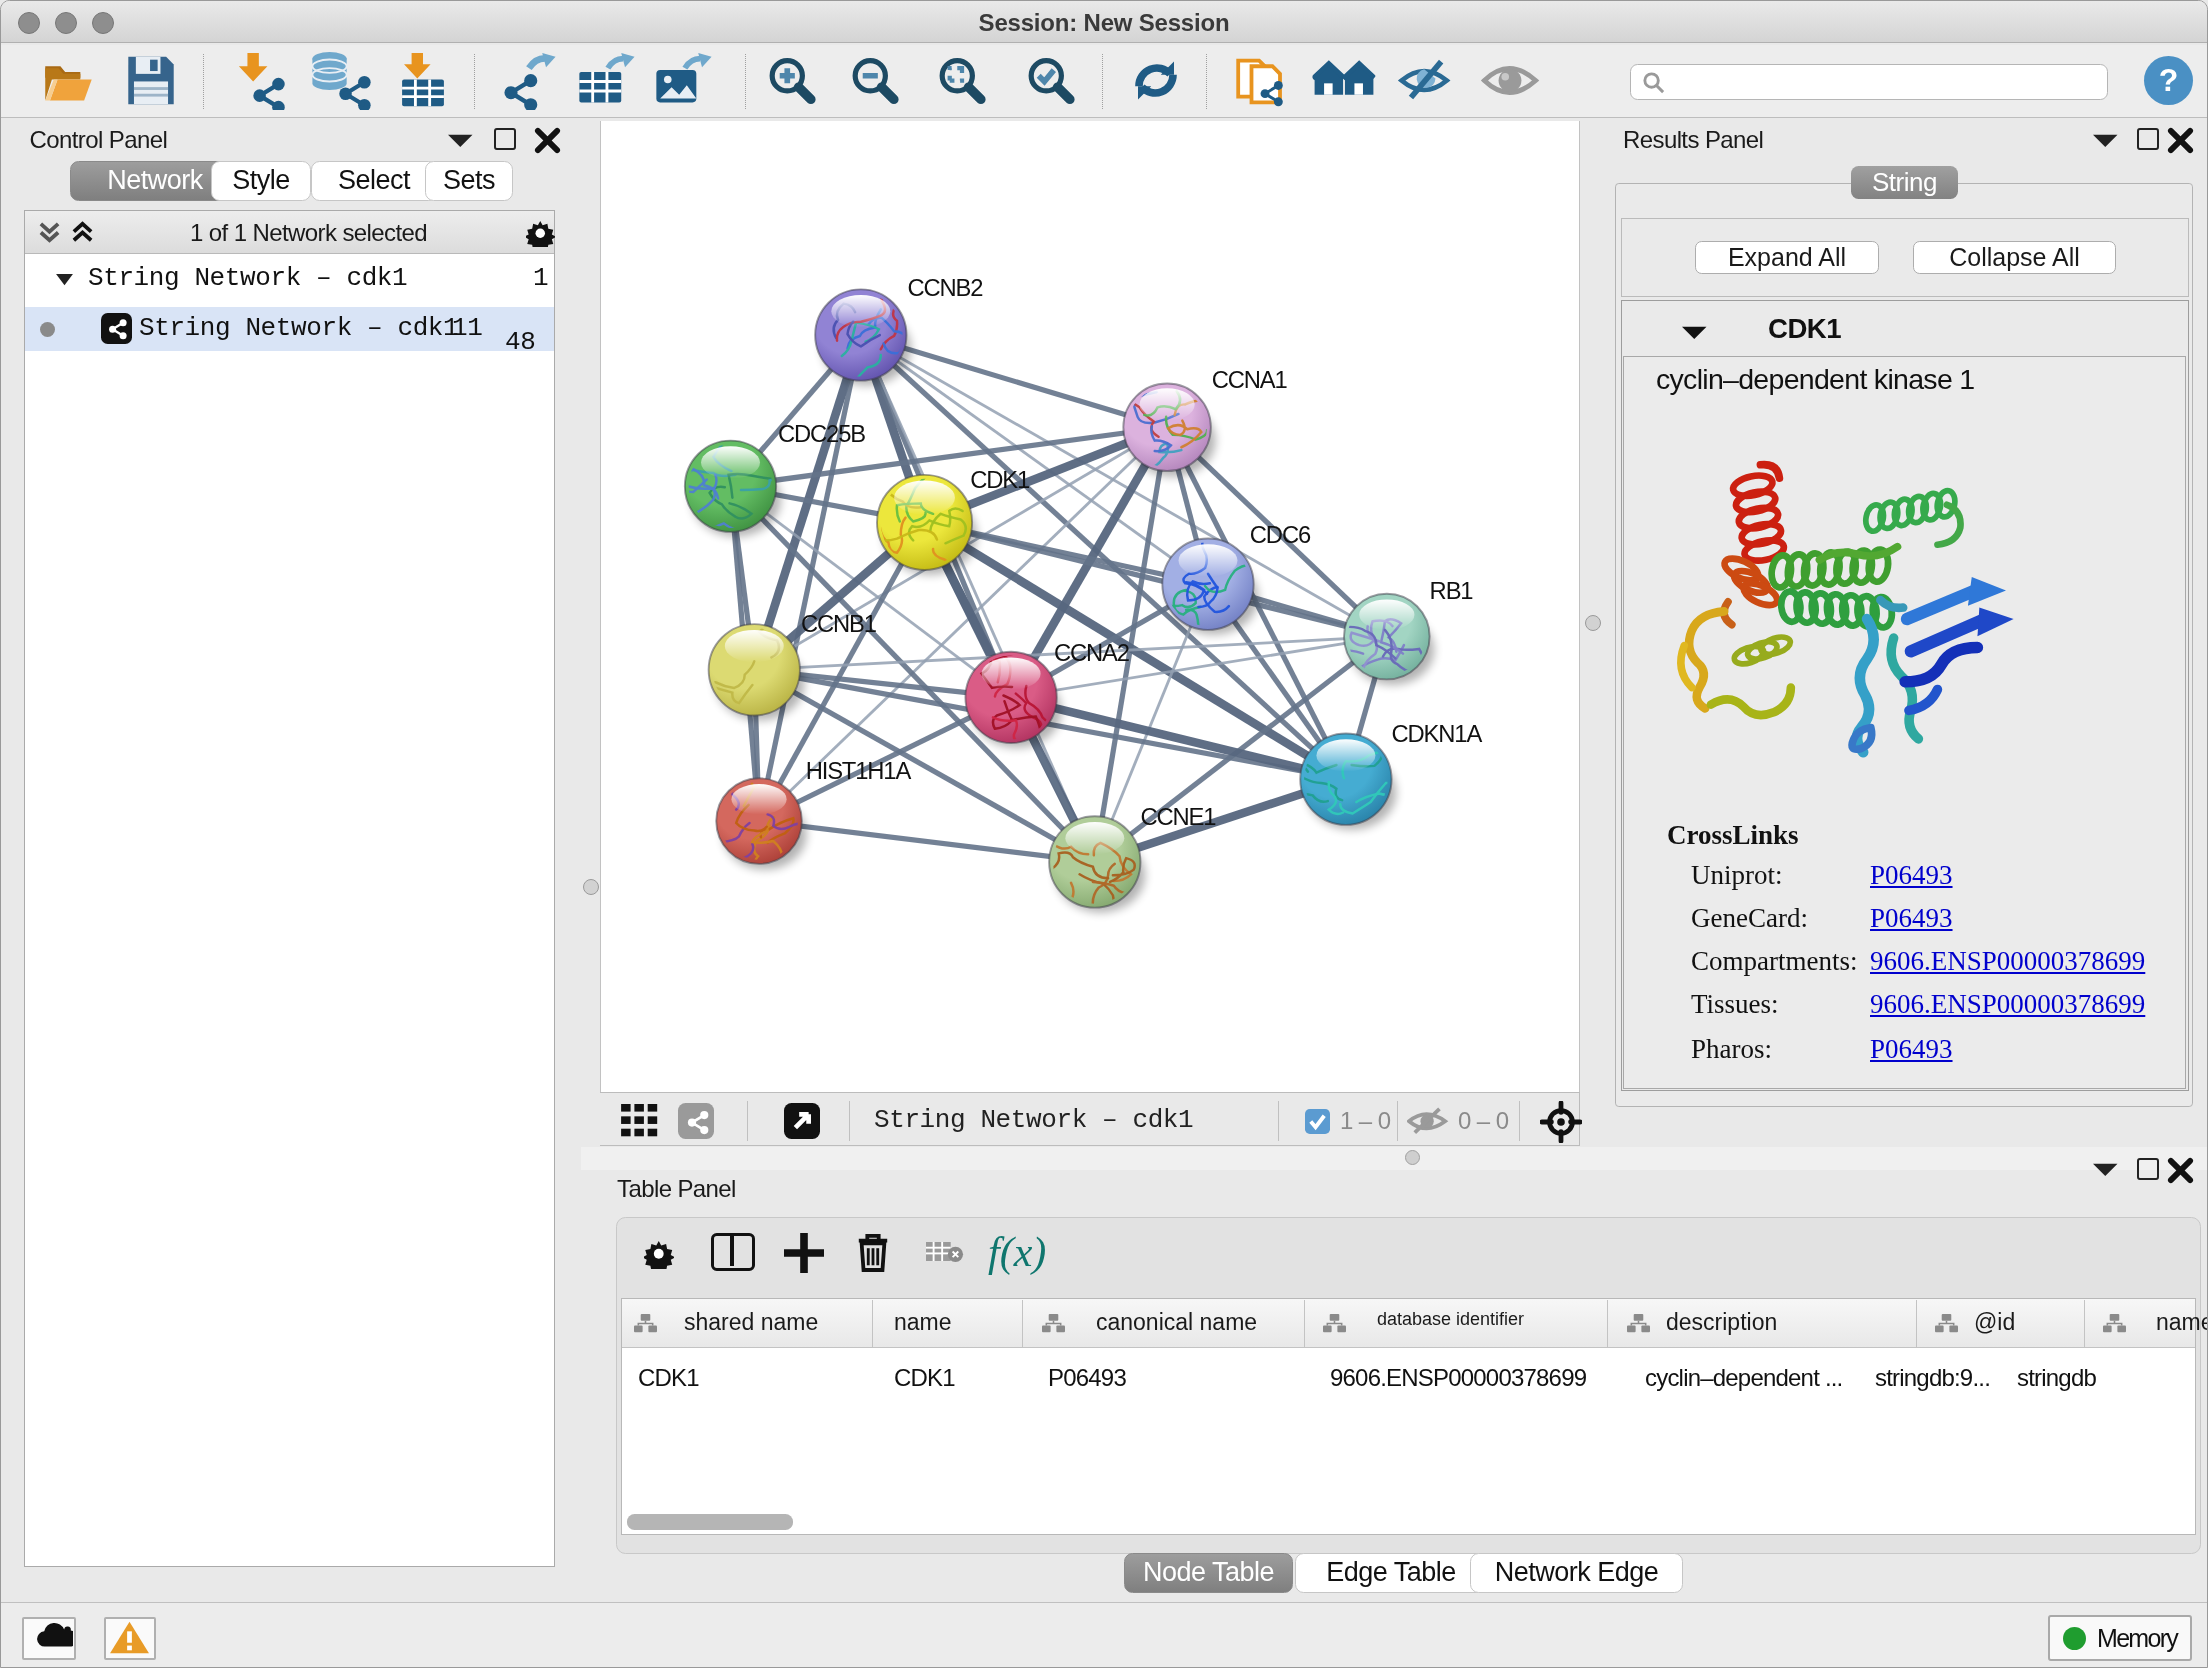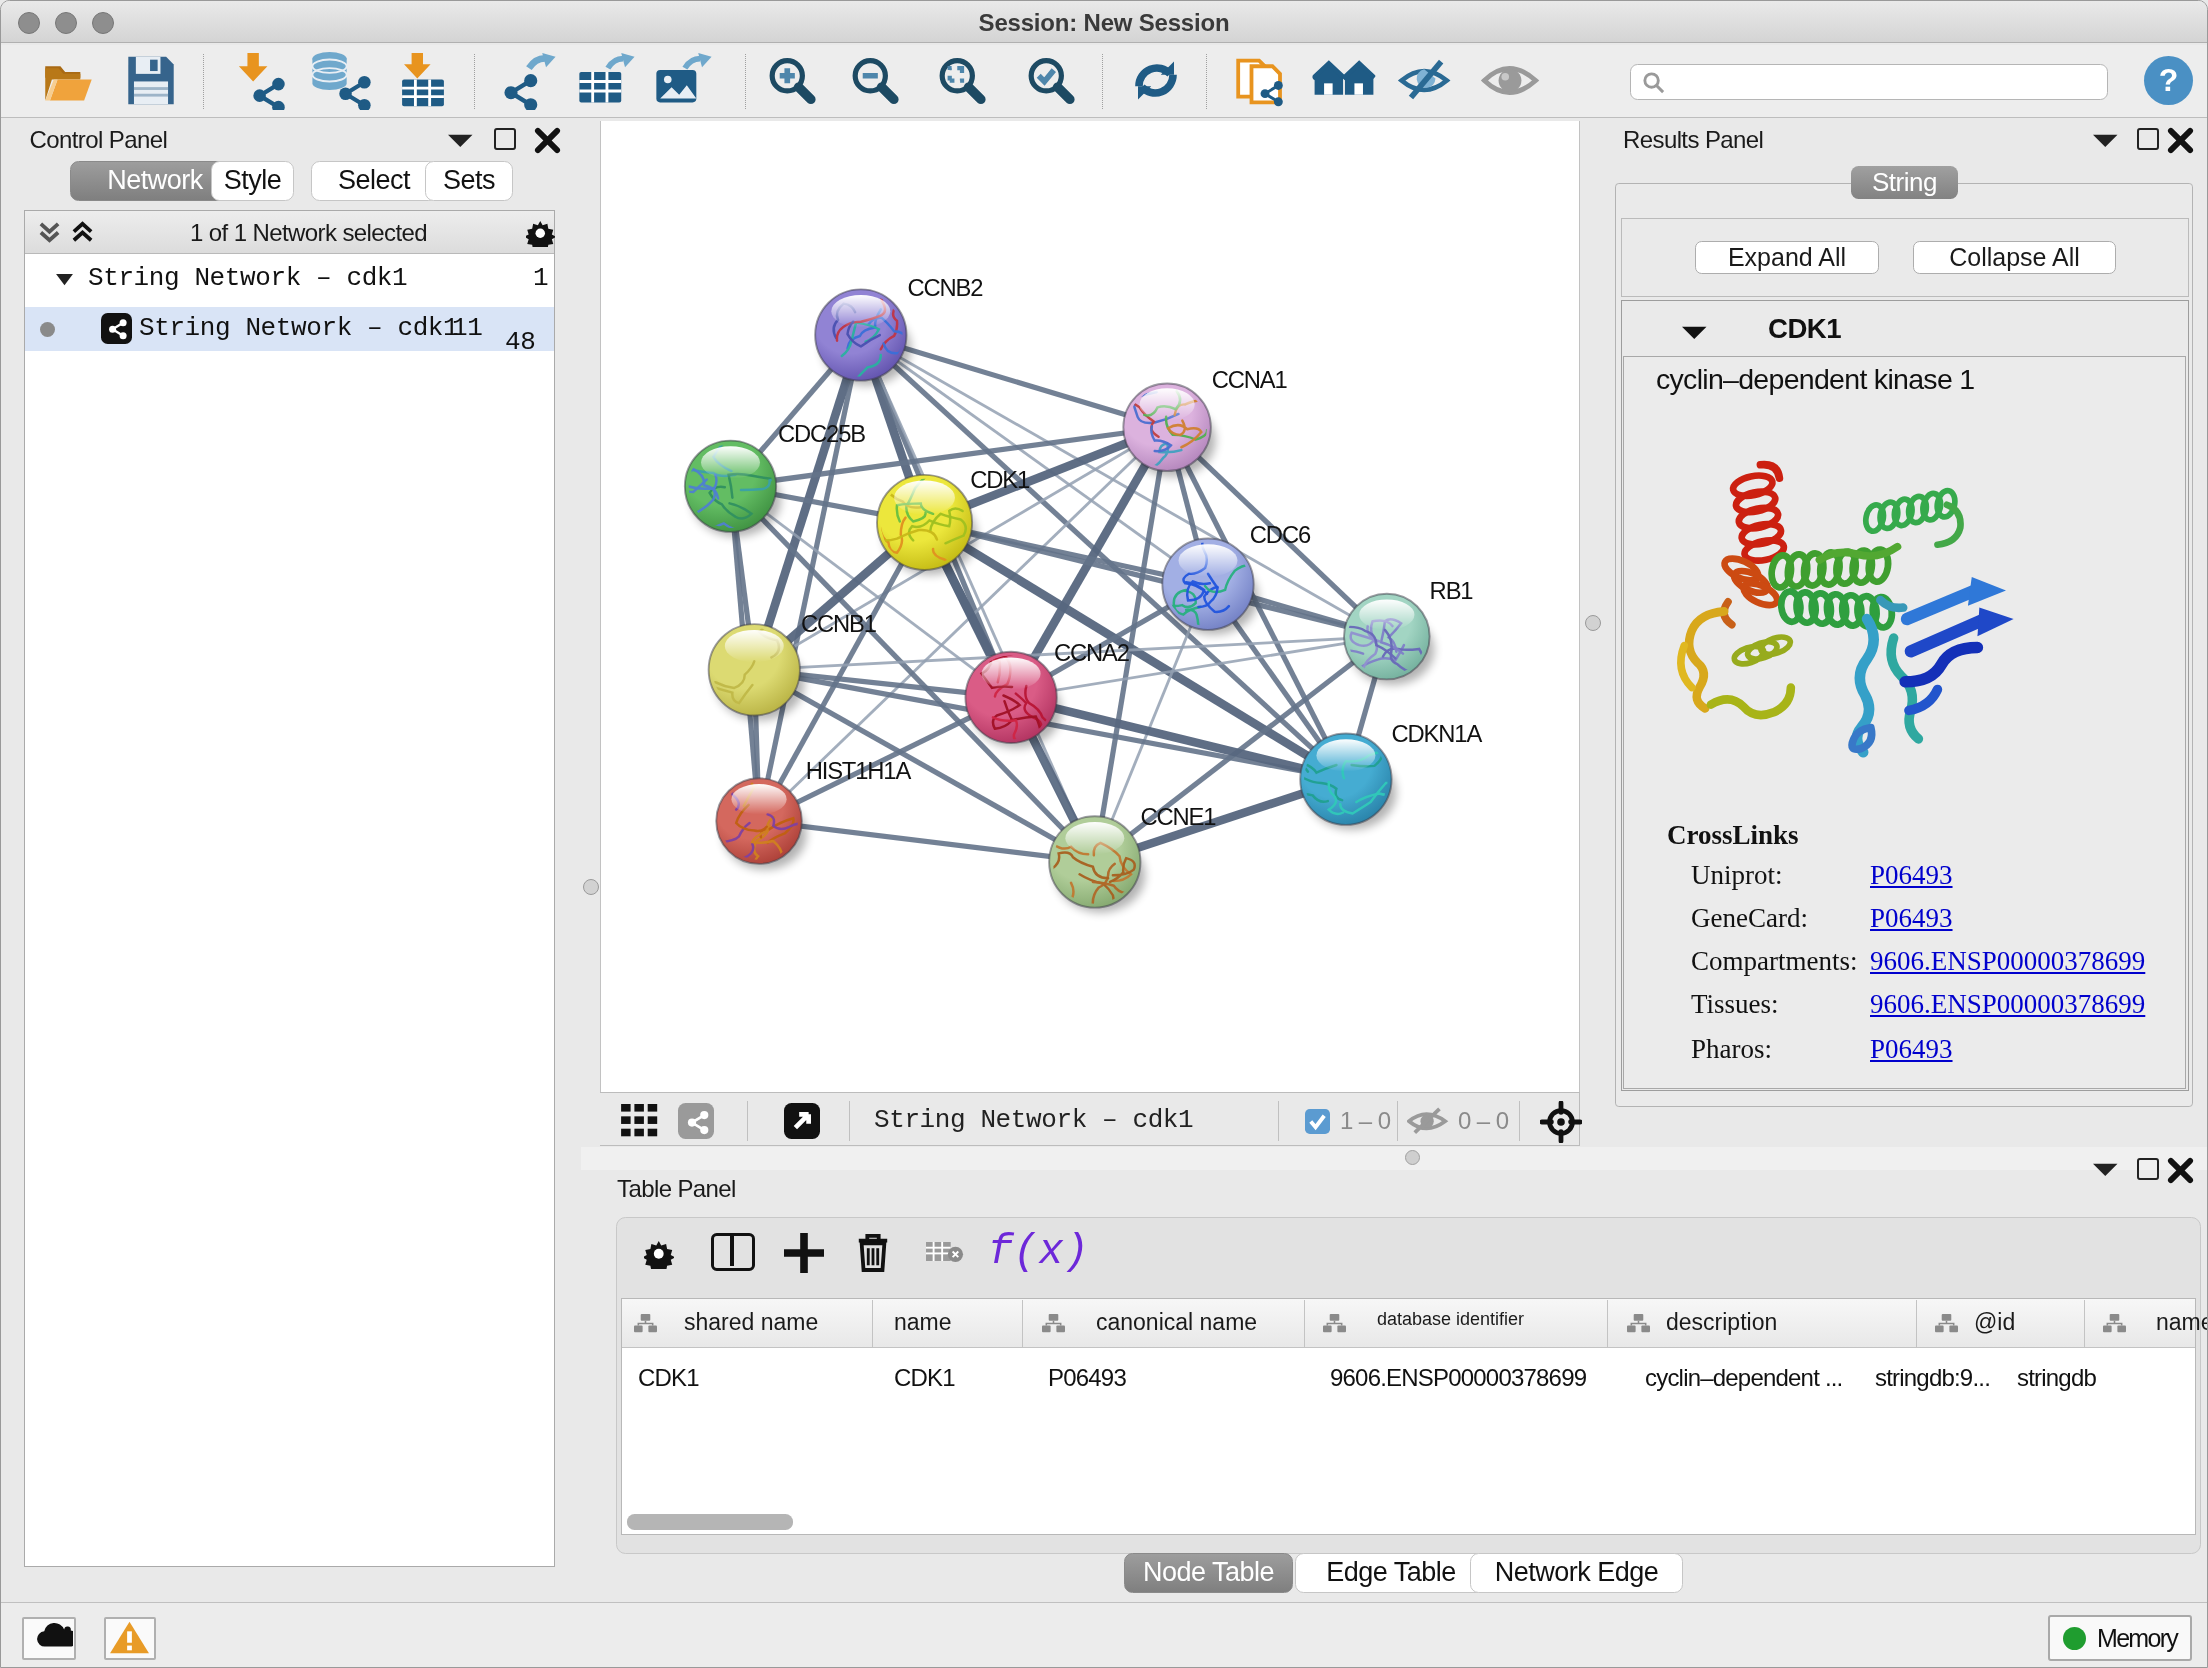--- a/index.html
+++ b/index.html
@@ -180,21 +180,21 @@
 <div class="abs t" style="left:28.5px;top:125px">Control Panel</div>
 <svg class="abs" style="left:445px;top:131px" width="28.5" height="17" viewBox="0 0 30 18">
       <path d="M2 3 h26 l-13 13 z" fill="#222"></path>
     </svg>
 <div class="abs" style="left:493px;top:127px;width:22px;height:22px;border:2.9px solid #222;border-radius:2.9px"></div>
 <svg class="abs" style="left:533px;top:126px" width="27" height="27" viewBox="0 0 28 28">
       <path d="M4 4 L24 24 M24 4 L4 24" stroke="#111" stroke-width="6" stroke-linecap="round"></path>
     </svg>
 
 <div class="tab tabsel" style="left:69px;top:160px;width:170px">Network</div>
-<div class="tab" style="left:210px;top:160px;width:83px">Style</div>
+<div class="tab" style="left:210px;top:160px;width:100px">Style</div>
 <div class="tab" style="left:310px;top:160px;width:126px">Select</div>
 <div class="tab" style="left:424px;top:160px;width:88px">Sets</div>
 
 <div class="abs" style="left:23px;top:209px;width:531px;height:1357px;background:#fff;border:1.9px solid #aaa">
   <div class="abs" style="left:0;top:0;width:100%;height:43px;background:linear-gradient(#ededed,#dcdcdc);border-bottom:1.9px solid #b9b9b9">
     <svg class="abs" style="left:13.3px;top:9.5px" width="23" height="25" viewBox="0 0 24 26">
           <g stroke="#555" stroke-width="4" fill="none">
             <path d="M3 3 l9 8 9 -8"></path>
             <path d="M3 12 l9 8 9 -8"></path>
           </g>
@@ -713,21 +713,21 @@
       <rect x="0" y="2" width="26" height="20" fill="#9a9a9a"></rect>
       <g stroke="#fff" stroke-width="2">
         <line x1="0" y1="8" x2="26" y2="8"></line>
         <line x1="0" y1="14" x2="26" y2="14"></line>
         <line x1="8" y1="2" x2="8" y2="22"></line>
         <line x1="17" y1="2" x2="17" y2="22"></line>
       </g>
       <circle cx="31" cy="15" r="8" fill="#8a8a8a"></circle>
       <path d="M28 12 l6 6 m0 -6 l-6 6" stroke="#fff" stroke-width="2"></path>
     </svg>
-<div class="abs" style="left:987px;top:1227px;font-size:42px;font-style:italic;color:#6d28d9;font-family:Liberation Mono, monospace">f(x)</div>
+<div class="abs" style="left:987px;top:1227px;font-size:42px;font-style:italic;color:#0f766e;font-family:Liberation Serif, serif">f(x)</div>
 
 <div class="abs" style="left:620px;top:1297px;width:1575px;height:237px;background:#fff;border:1px solid #b8b8b8">
   <div class="abs" style="left:0;top:0;width:100%;height:49px;background:linear-gradient(#f7f7f7,#e8e8e8);border-bottom:1px solid #c3c3c3"></div>
   <div class="abs" style="left:4.8px;top:215px;width:166px;height:16px;background:#b5b5b5;border-radius:7.6px"></div>
 </div>
 <div style="position:absolute;left:632px;top:1311px"><svg width="25" height="23" viewBox="0 0 26 24">
         <g fill="#8a8a8a">
           <rect x="8" y="2" width="10" height="7" rx="1"></rect>
 <rect x="1" y="14" width="9" height="7" rx="1"></rect>
           <rect x="16" y="14" width="9" height="7" rx="1"></rect>

